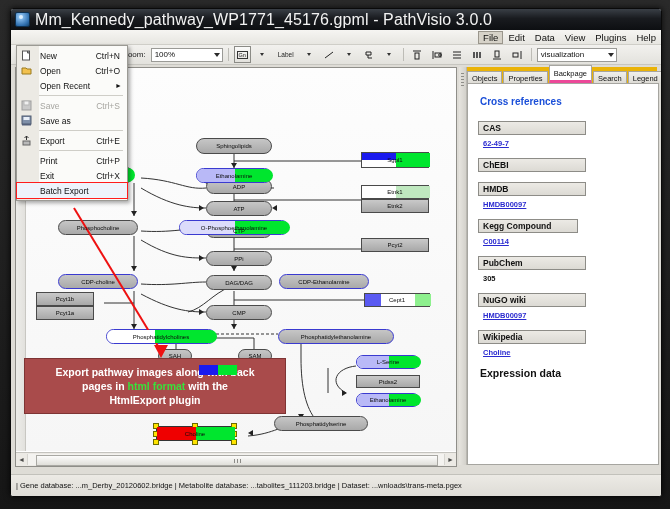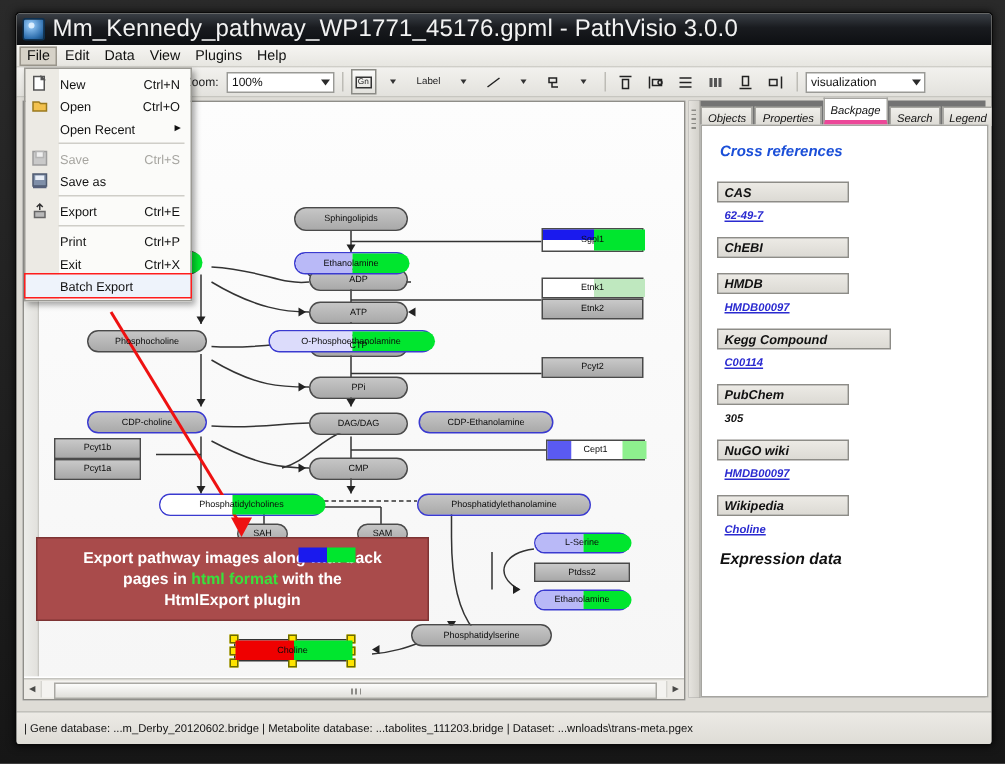--- a/index.html
+++ b/index.html
@@ -21,21 +21,21 @@
     background:radial-gradient(circle at 35% 30%,#9fd2ff,#2f6fae 70%,#16456f);
     border:1px solid #0d3050;margin-right:5px;position:relative;}
   .appicon:after{content:"";position:absolute;left:3px;top:2px;width:4px;height:4px;
     background:#eaf6ff;border-radius:50%;opacity:.85;}
   .titletext{color:#f2f2f2;font-size:16px;letter-spacing:.1px;white-space:nowrap;}
 
   
   .menubar{position:absolute;left:0;top:21px;width:650px;height:15px;
     background:linear-gradient(180deg,#f6f5f2,#e7e6e1);
     border-bottom:1px solid #cfcec8;display:flex;align-items:center;
-    padding-left:2px;box-sizing:border-box;}
+    padding-left:10px;box-sizing:border-box;justify-content:flex-end;}
   .menuitem{font-size:9.5px;color:#10100f;padding:1px 5px;white-space:nowrap;}
   .menuitem.active{background:#d6d2c8;border:1px solid #9a968c;padding:0 4px;}
 
   
   .toolbar{position:absolute;left:0;top:36px;width:650px;height:20px;
     background:linear-gradient(180deg,#f2f1ee,#e3e2dd);
     border-bottom:1px solid #c7c6c0;display:flex;align-items:center;
     padding-left:5px;box-sizing:border-box;gap:3px;}
   .tb-label{font-size:8px;color:#1a1a1a;margin-right:2px;}
   .combo{height:14px;background:#fff;border:1px solid #9a9a96;display:flex;
@@ -95,36 +95,36 @@
   .callout-txt .hl{color:#39e03c;}
 
   
   .redarrow{position:absolute;left:0;top:0;width:440px;height:383px;pointer-events:none;}
 
   
   .handle{position:absolute;width:4px;height:4px;background:#ffe400;border:1px solid #6b6b00;}
 
   
   .sidebar{position:absolute;left:448px;top:2px;width:198px;height:398px;
-    background:#737373;font-style:italic;}
+    background:#eab308;}
   .sb-splitter{position:absolute;left:0;top:0;width:7px;height:398px;
     background:linear-gradient(90deg,#e6e4df,#d3d1cb);border-right:1px solid #b9b7b1;}
   .sb-splitter:after{content:"";position:absolute;left:2px;top:6px;width:3px;height:14px;
     background:repeating-linear-gradient(180deg,#8e8d88 0 1px,transparent 1px 3px);}
   .tabstrip{position:absolute;left:8px;top:3px;width:190px;height:14px;display:flex;align-items:flex-end;}
   .tab{height:12px;font-size:7.5px;color:#111;padding:0 4px;display:flex;align-items:center;
     background:linear-gradient(180deg,#f0efeb,#dcdad4);border:1px solid #a6a5a0;
     border-bottom:none;margin-right:1px;}
   .tab.sel{height:14px;background:#fff;border-bottom:4px solid #ec4899;font-weight:normal;}
   .sb-panel{position:absolute;left:8px;top:16px;width:190px;height:380px;
     background:#fff;border:1px solid #a6a5a0;overflow:hidden;}
   .sb-inner{padding:10px 10px 0 10px;}
   .xref-title{color:#1b4fd8;font-size:10px;font-weight:bold;margin:2px 0 14px 2px;}
   .xref-block{margin-bottom:10px;}
-  .xref-head{width:88px;height:14px;border:1px solid #8d8c87;
+  .xref-head{width:108px;height:14px;border:1px solid #8d8c87;
     background:linear-gradient(180deg,#eceae5,#dcdad4);font-size:8.5px;font-weight:bold;
     color:#111;display:flex;align-items:center;padding-left:4px;box-sizing:border-box;}
   .xref-val{font-size:7.5px;color:#2a2ad0;text-decoration:underline;margin:4px 0 0 5px;font-weight:bold;}
   .xref-val.plain{color:#111;text-decoration:none;}
   .expr-title{font-size:10.5px;font-weight:bold;color:#111;margin:4px 0 0 2px;}
 
   
   .statusbar{position:absolute;left:0;bottom:0;width:650px;height:22px;
     background:linear-gradient(180deg,#eceae5,#dedcd6);border-top:1px solid #c2c1bb;
     display:flex;align-items:center;padding-left:5px;box-sizing:border-box;}
@@ -524,21 +524,21 @@
        <div class="xref-block">
          <div class="xref-head">ChEBI</div>
        </div>
 
        <div class="xref-block">
          <div class="xref-head">HMDB</div>
          <div class="xref-val">HMDB00097</div>
        </div>
 
        <div class="xref-block">
-         <div class="xref-head" style="width:116px">Kegg Compound</div>
+         <div class="xref-head" style="width:100px">Kegg Compound</div>
          <div class="xref-val">C00114</div>
        </div>
 
        <div class="xref-block">
          <div class="xref-head">PubChem</div>
          <div class="xref-val plain">305</div>
        </div>
 
        <div class="xref-block">
          <div class="xref-head">NuGO wiki</div>

